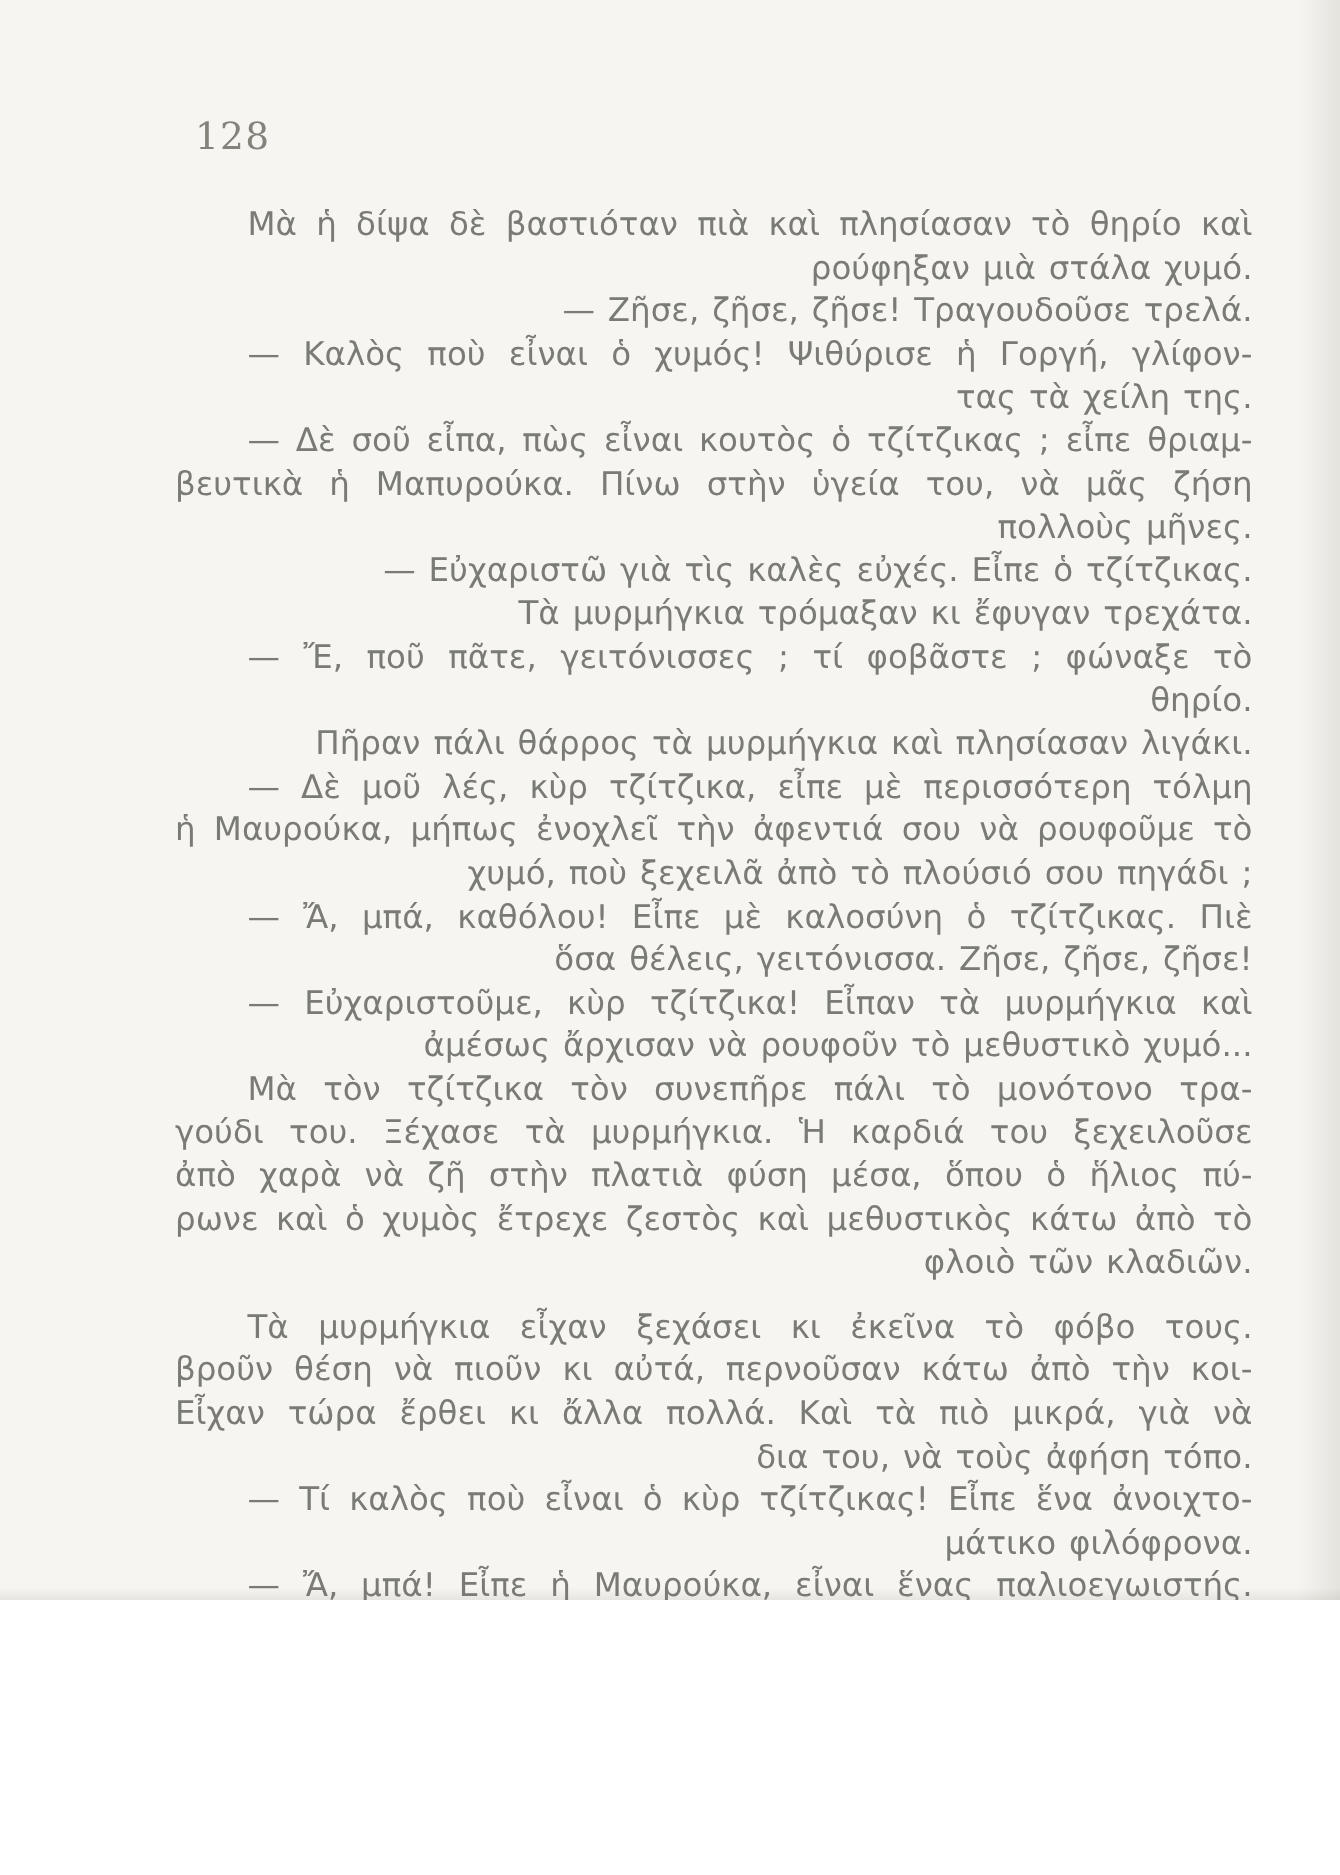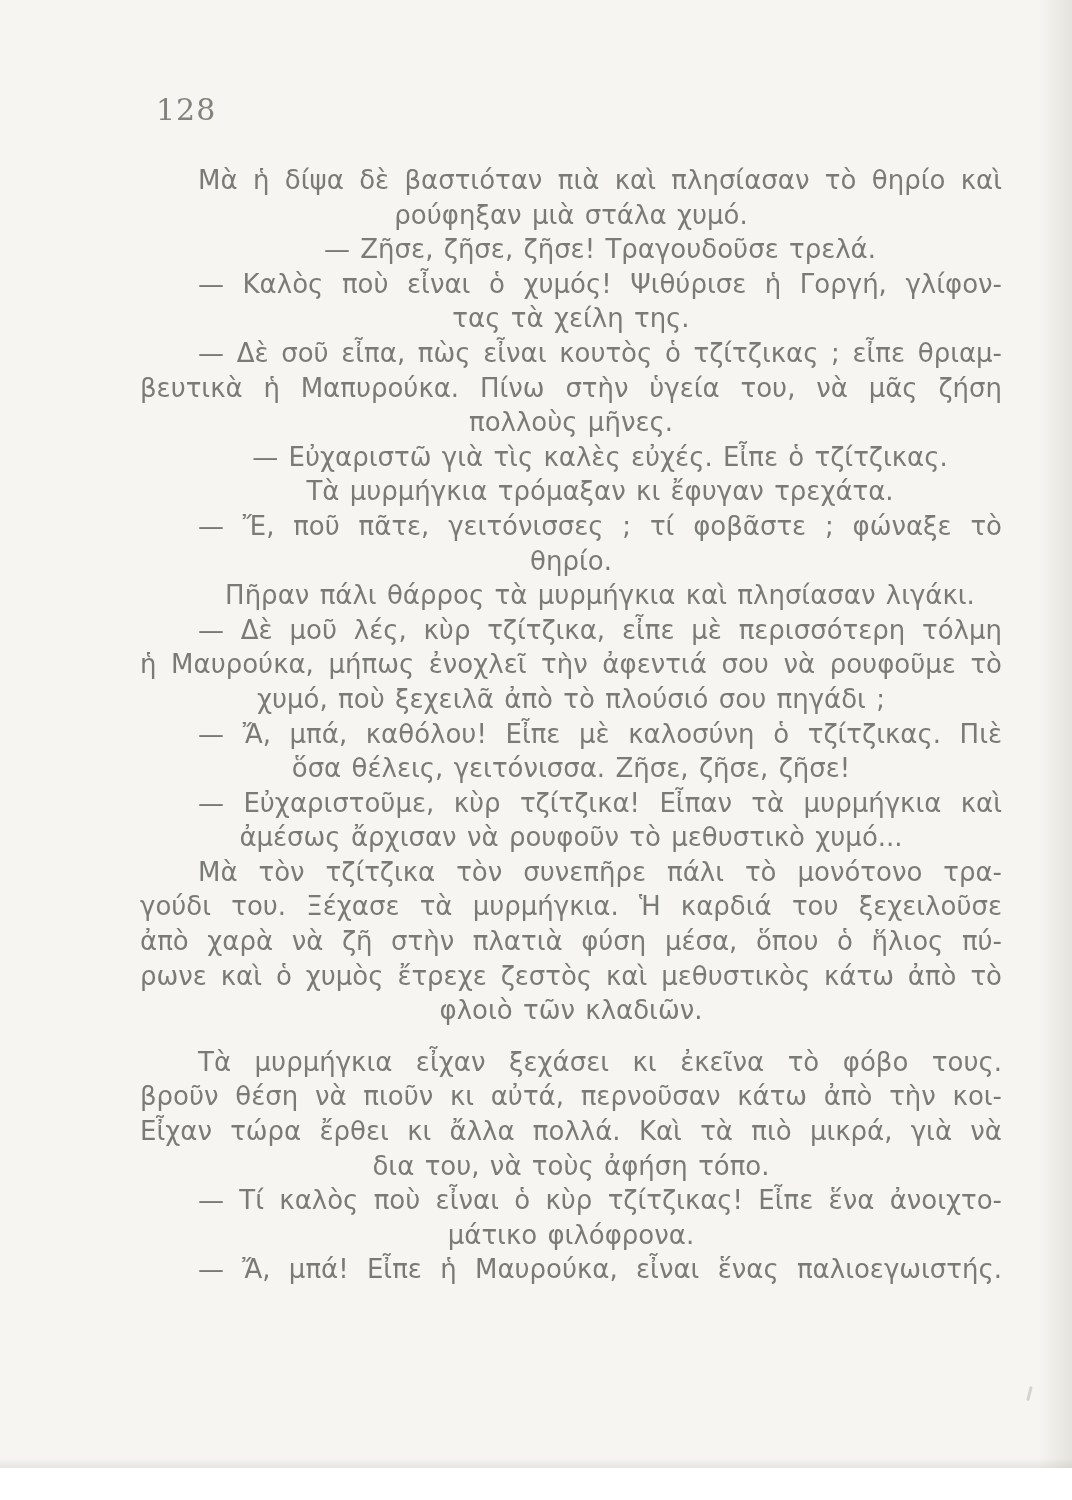--- a/index.html
+++ b/index.html
@@ -2,21 +2,21 @@
 <html lang="el"><head>
 <meta charset="utf-8">
 <style>
   html, body {
     margin: 0;
     padding: 0;
   }
   .page {
     position: relative;
     width: 1072px;
-    height: 1468px;
+    height: 1280px;
     background: var(--paper, #f6f5f1);
     overflow: hidden;
     font-family: "DejaVu Sans", sans-serif;
   }
   
   .edge-shadow-right {
     position: absolute;
     top: 0;
     right: 0;
     width: 34px;
@@ -48,21 +48,21 @@
     left: 140px;
     top: 163px;
     width: 862px;
     color: var(--ink, #7a7a76);
     font-size: 26px;
     line-height: 34.6px;
     word-spacing: 0.08em;
   }
   .line {
     white-space: nowrap;
-    text-align: center;
+    text-align: right;
   }
   .line.justify {
     white-space: normal;
     text-align: justify;
     text-align-last: justify;
   }
   .line.indent {
     padding-left: 58px;
   }
   .line.gap-before {

